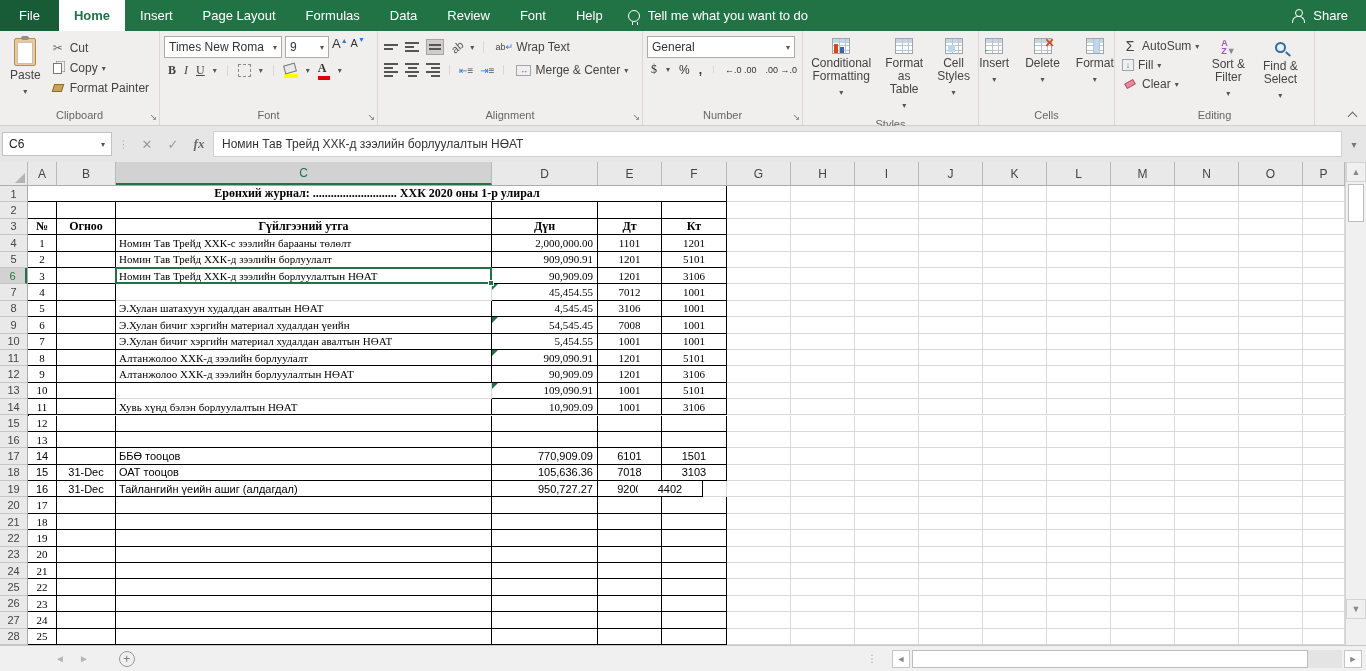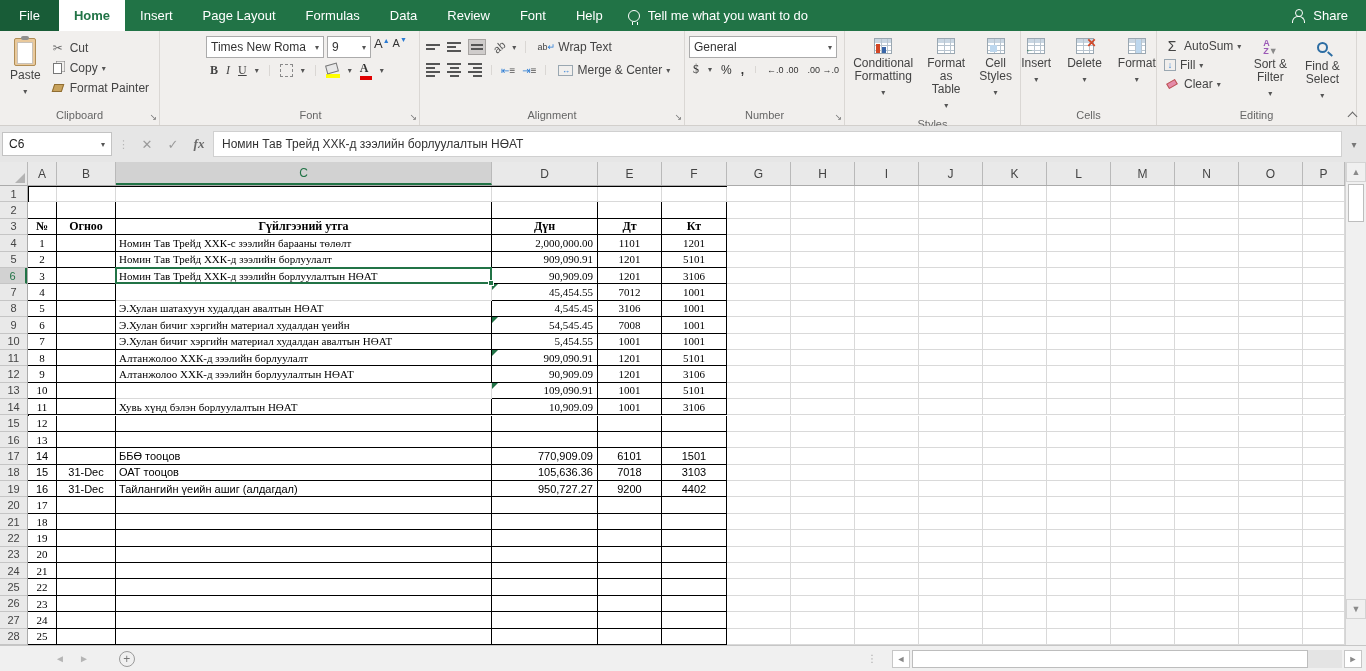--- a/index.html
+++ b/index.html
@@ -155,21 +155,21 @@
               <span style="width:10px;height:8px;background:#c8a25c;transform:skewX(-18deg);border:1px solid #8f6d32;"></span>
             </span>
             <span>Format Painter</span>
           </div>
       </div>
     </div>
     <div class="glabel">Clipboard</div>
     <span class="launcher">↘</span>
   </div>
 
-  <div class="rgroup" style="width:218px;margin-left:42px;">
+  <div class="rgroup" style="width:218px;">
     <div class="content" style="flex-direction:column;gap:3px;">
       <div style="display:flex;gap:3px;padding-top:2px;">
         <div class="fontbox" style="width:118px;">
             <span style="overflow:hidden;white-space:nowrap;">Times New Roma</span>
             <span class="dd" style="margin-left:auto;">▾</span>
           </div>
         <div class="fontbox" style="width:44px;">
             <span>9</span>
             <span class="dd" style="margin-left:auto;">▾</span>
           </div>
@@ -937,20 +937,21 @@
       <div class="gcell" style="width: 64px;"></div>
       <div class="gcell" style="width: 64px;"></div>
       <div class="gcell" style="width: 64px;"></div>
       <div class="gcell" style="width: 64px;"></div>
       <div class="gcell" style="width: 64px;"></div>
       <div class="gcell" style="width: 64px;"></div>
       <div class="gcell" style="width: 64px;"></div>
       <div class="gcell" style="width: 42px;"></div>
     </div>
     <div style="position: absolute; left: 0px; top: 0px; width: 699px; height: 459px; border-left: 1px solid rgb(0, 0, 0); border-top: 1px solid rgb(0, 0, 0); pointer-events: none;"></div>
+    <div class="tcell serif bold center" style="left: 0px; top: 0px; width: 699px; height: 16.3929px; font-size: 12px;">Ерөнхий журнал: ............................ ХХК 2020 оны 1-р улирал</div>
     <div class="tcell serif" style="left: 0px; top: 16.3929px; width: 29px; height: 16.3929px;"></div>
     <div class="tcell serif" style="left: 29px; top: 16.3929px; width: 59px; height: 16.3929px;"></div>
     <div class="tcell serif" style="left: 88px; top: 16.3929px; width: 376px; height: 16.3929px;"></div>
     <div class="tcell serif" style="left: 464px; top: 16.3929px; width: 106px; height: 16.3929px;"></div>
     <div class="tcell serif" style="left: 570px; top: 16.3929px; width: 64px; height: 16.3929px;"></div>
     <div class="tcell serif" style="left: 634px; top: 16.3929px; width: 65px; height: 16.3929px;"></div>
     <div class="tcell serif bold center hdr" style="left: 0px; top: 32.7857px; width: 29px; height: 16.3929px; font-size: 12px;">№</div>
     <div class="tcell serif bold center hdr" style="left: 29px; top: 32.7857px; width: 59px; height: 16.3929px; font-size: 12px;">Огноо</div>
     <div class="tcell serif bold center hdr" style="left: 88px; top: 32.7857px; width: 376px; height: 16.3929px; font-size: 12px;">Гүйлгээний утга</div>
     <div class="tcell serif bold center hdr" style="left: 464px; top: 32.7857px; width: 106px; height: 16.3929px; font-size: 12px;">Дүн</div>
@@ -1042,21 +1043,21 @@
     <div class="tcell sans center" style="left: 29px; top: 278.679px; width: 59px; height: 16.3929px;">31-Dec</div>
     <div class="tcell sans left" style="left: 88px; top: 278.679px; width: 376px; height: 16.3929px;">ОАТ тооцов</div>
     <div class="tcell sans right" style="left: 464px; top: 278.679px; width: 106px; height: 16.3929px;">105,636.36</div>
     <div class="tcell sans center" style="left: 570px; top: 278.679px; width: 64px; height: 16.3929px;">7018</div>
     <div class="tcell sans center" style="left: 634px; top: 278.679px; width: 65px; height: 16.3929px;">3103</div>
     <div class="tcell sans center" style="left: 0px; top: 295.071px; width: 29px; height: 16.3929px;">16</div>
     <div class="tcell sans center" style="left: 29px; top: 295.071px; width: 59px; height: 16.3929px;">31-Dec</div>
     <div class="tcell sans left" style="left: 88px; top: 295.071px; width: 376px; height: 16.3929px;">Тайлангийн үеийн ашиг (алдагдал)</div>
     <div class="tcell sans right" style="left: 464px; top: 295.071px; width: 106px; height: 16.3929px;">950,727.27</div>
     <div class="tcell sans center" style="left: 570px; top: 295.071px; width: 64px; height: 16.3929px;">9200</div>
-    <div class="tcell sans center" style="left: 634px; top: 295.071px; width: 65px; height: 16.3929px;">4402</div>
+    <div class="tcell sans center" style="left: 610px; top: 295.071px; width: 65px; height: 16.3929px;">4402</div>
     <div class="tcell serif center" style="left: 0px; top: 311.464px; width: 29px; height: 16.3929px;">17</div>
     <div class="tcell serif center" style="left: 29px; top: 311.464px; width: 59px; height: 16.3929px;"></div>
     <div class="tcell serif left" style="left: 88px; top: 311.464px; width: 376px; height: 16.3929px;"></div>
     <div class="tcell serif right" style="left: 464px; top: 311.464px; width: 106px; height: 16.3929px;"></div>
     <div class="tcell serif center" style="left: 570px; top: 311.464px; width: 64px; height: 16.3929px;"></div>
     <div class="tcell serif center" style="left: 634px; top: 311.464px; width: 65px; height: 16.3929px;"></div>
     <div class="tcell serif center" style="left: 0px; top: 327.857px; width: 29px; height: 16.3929px;">18</div>
     <div class="tcell serif center" style="left: 29px; top: 327.857px; width: 59px; height: 16.3929px;"></div>
     <div class="tcell serif left" style="left: 88px; top: 327.857px; width: 376px; height: 16.3929px;"></div>
     <div class="tcell serif right" style="left: 464px; top: 327.857px; width: 106px; height: 16.3929px;"></div>

